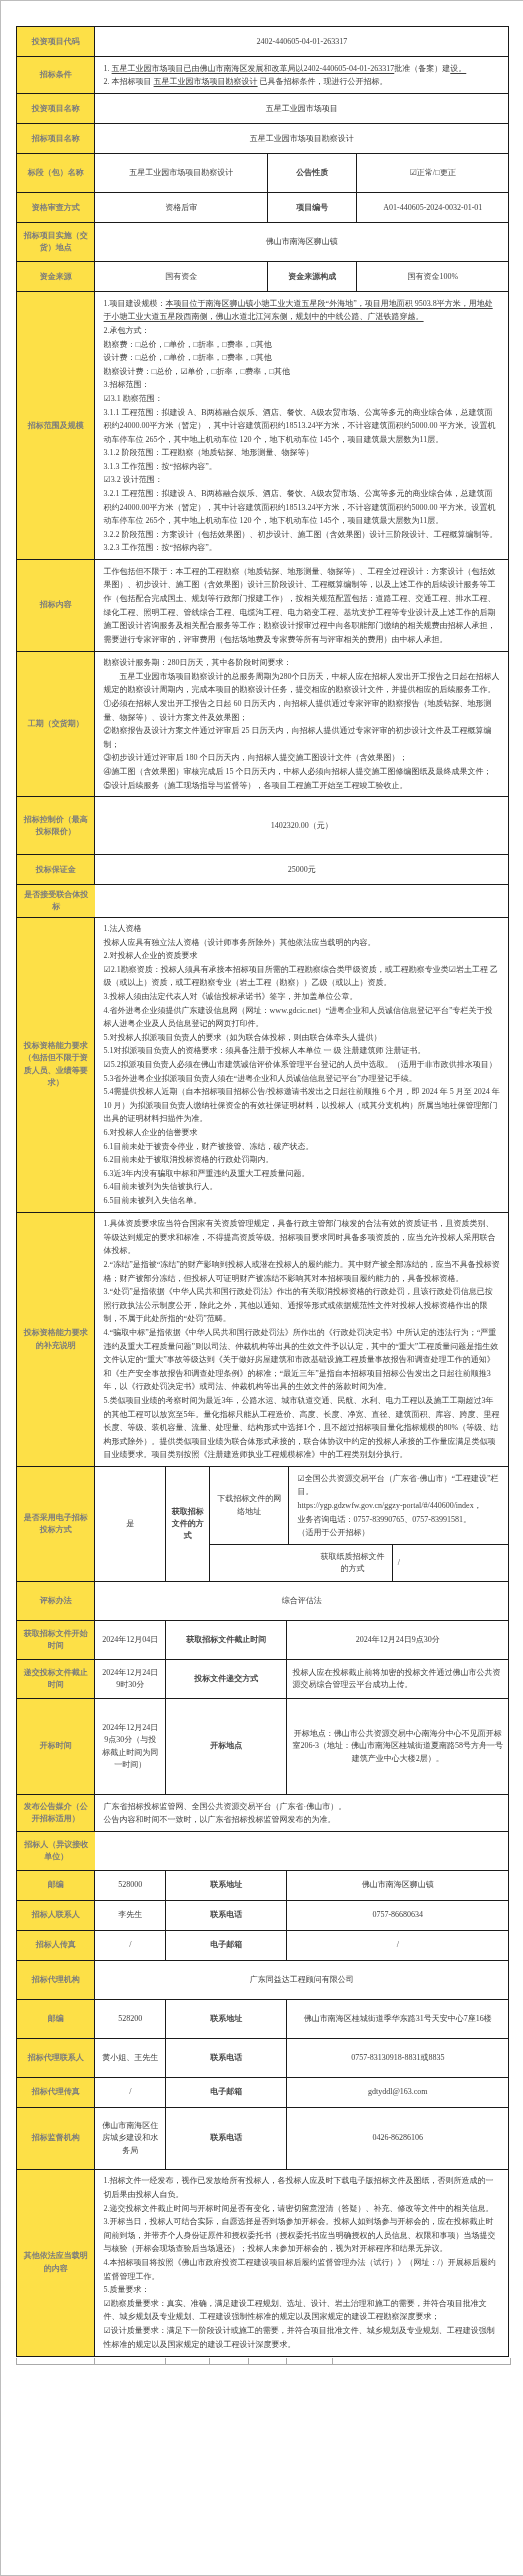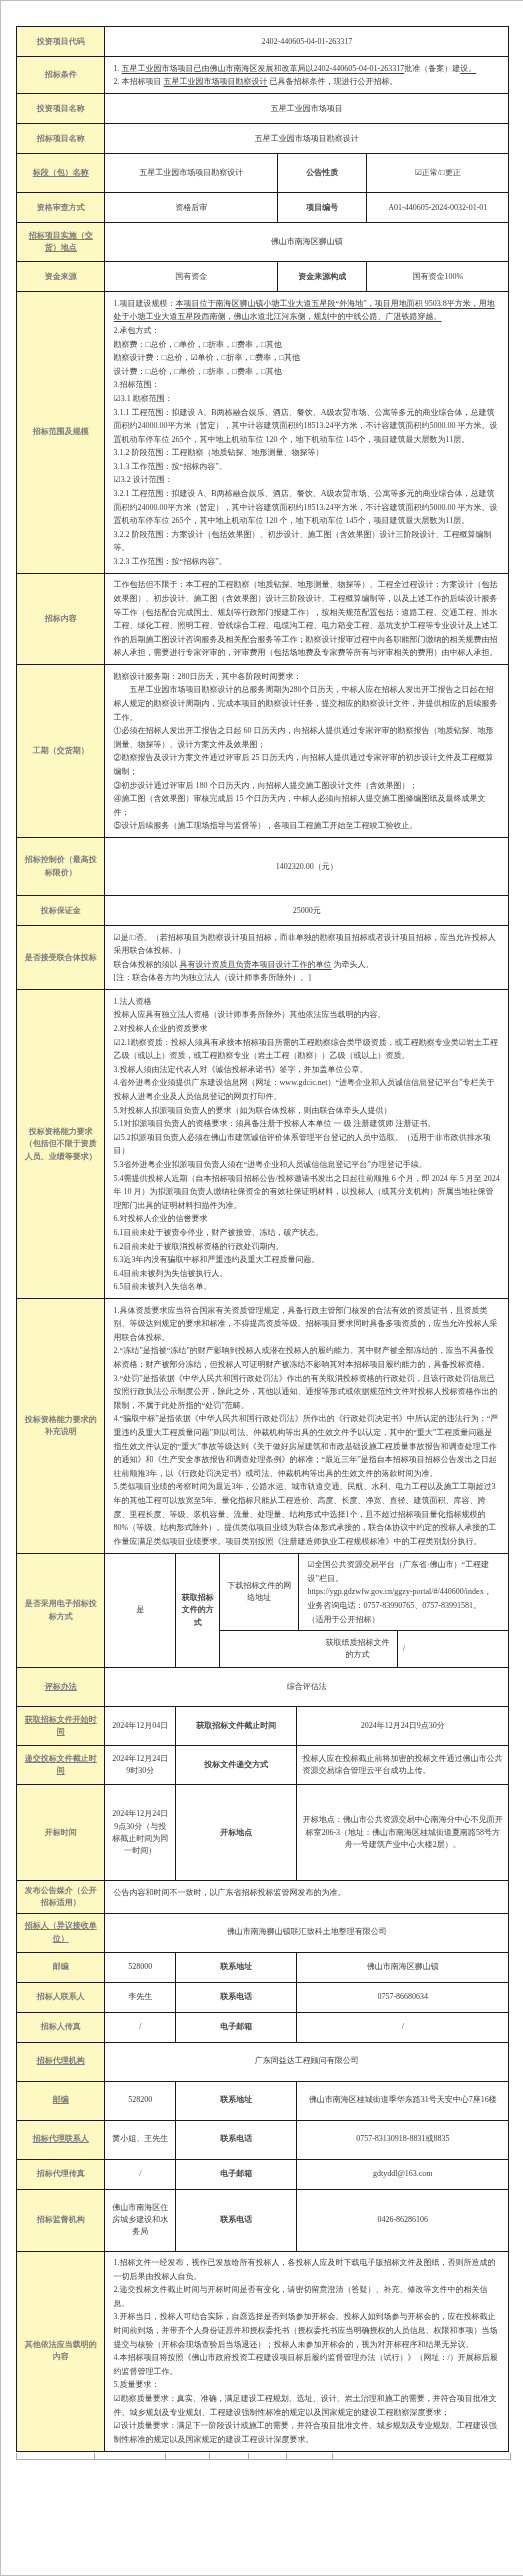--- a/index.html
+++ b/index.html
@@ -3,34 +3,34 @@
 <meta charset="utf-8">
 <style>
   html,body{margin:0;padding:0;background:#ffffff;}
   body{width:524px;font-family:"Liberation Serif","DejaVu Serif",serif;color:#404040;}
   .page{box-sizing:border-box;width:524px;min-height:2576px;border:1.3px solid #bdbdbd;background:#fff;padding:25.4px 14px 9px 15.3px;}
   .tbl{box-sizing:border-box;width:493px;border:1.3px solid #1a1a1a;}
   .r{display:flex;border-bottom:0.6px solid #1a1a1a;align-items:stretch;}
   .r:last-child{border-bottom:none;}
   .c{box-sizing:border-box;border-right:0.6px solid #1a1a1a;display:flex;align-items:center;justify-content:center;text-align:center;padding:3.2px 5.1px;font-size:8px;line-height:1.55;}
   .c:last-child{border-right:none;}
-  .lab{background:#fef9c3;color:#7d7d7d;font-weight:bold;width:88px;flex:none;}
+  .lab{background:#fde047;color:#7d7d7d;font-weight:bold;width:78px;flex:none;}
   .mlab{font-weight:bold;color:#4a4a4a;}
   .val{flex:1;}
   .body{display:block;text-align:left;padding:4.4px 8.3px;line-height:1.7;}
   .body > div{min-height:1em;}
   .u{text-decoration:underline;text-underline-offset:1.9px;}
   .w272{width:173px;flex:none;}
   .w140{width:89px;flex:none;}
   .w112{width:71px;flex:none;}
   .w190{width:121px;flex:none;}
   .w70{width:44px;flex:none;}
   .w125{width:79px;flex:none;}
   .mh46{min-height:29px;}
-  .mh60{min-height:38px;text-decoration:underline;}
+  .mh60{min-height:38px;}
   .stack{flex:1;display:flex;flex-direction:column;padding:0;border-right:none;}
   .subr{display:flex;flex:1;border-bottom:0.6px solid #1a1a1a;}
   .subr:last-child{border-bottom:none;}
   .subr .c:last-child{border-right:none;}
   .strip{display:flex;width:493px;border-left:0.6px solid #aaa;border-right:0.6px solid #aaa;border-bottom:0.6px solid #aaa;height:6.4px;margin-top:1.3px;}
   .strip .sc{box-sizing:border-box;border-right:0.6px solid #aaa;height:100%;}
   .strip .sc:last-child{border-right:none;flex:1;}
   .link{color:#404040;text-decoration:none;word-break:break-all;}
 </style>
 </head>
@@ -88,22 +88,22 @@
       <div class="c val">国有资金100%</div>
     </div>
 
     <div class="r">
       <div class="c lab">招标范围及规模</div>
       <div class="c val body">
         <div><span>1.项目建设规模：</span><span class="u">本项目位于南海区狮山镇小塘工业大道五星段“外海地”，项目用地面积 9503.8平方米，用地处于小塘工业大道五星段西南侧，佛山水道北江河东侧，规划中的中线公路、广湛铁路穿越。</span></div>
         <div>
             <div>2.承包方式：</div>
             <div>勘察费：□总价，□单价，□折率，□费率，□其他</div>
+            <div>设计费：□总价，□单价，□折率，□费率，□其他</div>
             <div>勘察设计费：□总价，☑单价，□折率，□费率，□其他</div>
-            <div>设计费：□总价，□单价，□折率，□费率，□其他</div>
             <div>3.招标范围：</div>
             <div>☑3.1 勘察范围：</div>
             <div>3.1.1 工程范围：拟建设 A、B两栋融合娱乐、酒店、餐饮、A级农贸市场、公寓等多元的商业综合体，总建筑面积约24000.00平方米（暂定），其中计容建筑面积约18513.24平方米，不计容建筑面积约5000.00 平方米。设置机动车停车位 265个，其中地上机动车位 120 个，地下机动车位 145个，项目建筑最大层数为11层。</div>
             <div>3.1.2 阶段范围：工程勘察（地质钻探、地形测量、物探等）</div>
             <div>3.1.3 工作范围：按“招标内容”。</div>
             <div>☑3.2 设计范围：</div>
             <div>3.2.1 工程范围：拟建设 A、B两栋融合娱乐、酒店、餐饮、A级农贸市场、公寓等多元的商业综合体，总建筑面积约24000.00平方米（暂定），其中计容建筑面积约18513.24平方米，不计容建筑面积约5000.00 平方米。设置机动车停车位 265个，其中地上机动车位 120 个，地下机动车位 145个，项目建筑最大层数为11层。</div>
             <div>3.2.2 阶段范围：方案设计（包括效果图）、初步设计、施工图（含效果图）设计三阶段设计、工程概算编制等。</div>
             <div>3.2.3 工作范围：按“招标内容”。</div>
           </div>
@@ -135,25 +135,20 @@
       <div class="c val">1402320.00（元）</div>
     </div>
 
     <div class="r">
       <div class="c lab mh46">投标保证金</div>
       <div class="c val">25000元</div>
     </div>
 
     <div class="r">
       <div class="c lab">是否接受联合体投标</div>
-      <div class="c val body">
-        <div>☑是/□否。（若招标项目为勘察设计项目招标，而非单独的勘察项目招标或者设计项目招标，应当允许投标人采用联合体投标。）</div>
-        <div><span>联合体投标的须以 </span><span class="u">具有设计资质且负责本项目设计工作的单位</span><span> 为牵头人。</span></div>
-        <div>[注：联合体各方均为独立法人（设计师事务所除外）。]</div>
-      </div>
     </div>
 
     <div class="r">
       <div class="c lab">投标资格能力要求（包括但不限于资质人员、业绩等要求）</div>
       <div class="c val body">
           <div>1.法人资格</div>
           <div>投标人应具有独立法人资格（设计师事务所除外）其他依法应当载明的内容。</div>
           <div>2.对投标人企业的资质要求</div>
           <div>☑2.1勘察资质：投标人须具有承接本招标项目所需的工程勘察综合类甲级资质，或工程勘察专业类☑岩土工程 乙级（或以上）资质，或工程勘察专业（岩土工程（勘察））乙级（或以上）资质。</div>
           <div>3.投标人须由法定代表人对《诚信投标承诺书》签字，并加盖单位公章。</div>
@@ -226,27 +221,27 @@
     <div class="r">
       <div class="c lab" style="min-height:95px">开标时间</div>
       <div class="c w112">2024年12月24日9点30分（与投标截止时间为同一时间）</div>
       <div class="c w190 mlab">开标地点</div>
       <div class="c val">开标地点：佛山市公共资源交易中心南海分中心不见面开标室206-3（地址：佛山市南海区桂城街道夏南路58号方舟一号建筑产业中心大楼2层）。</div>
     </div>
 
     <div class="r">
       <div class="c lab">发布公告媒介（公开招标适用）</div>
       <div class="c val body">
+          <div>广东省招标投标监管网、全国公共资源交易平台（广东省·佛山市）。</div>
           <div>公告内容和时间不一致时，以广东省招标投标监管网发布的为准。</div>
         </div>
     </div>
 
     <div class="r">
       <div class="c lab mh60">招标人（异议接收单位）</div>
-      <div class="c val">佛山市南海狮山镇联汇致科土地整理有限公司</div>
     </div>
 
     <div class="r">
       <div class="c lab mh46">邮编</div>
       <div class="c w112">528000</div>
       <div class="c w190 mlab">联系地址</div>
       <div class="c val">佛山市南海区狮山镇</div>
     </div>
 
     <div class="r">

